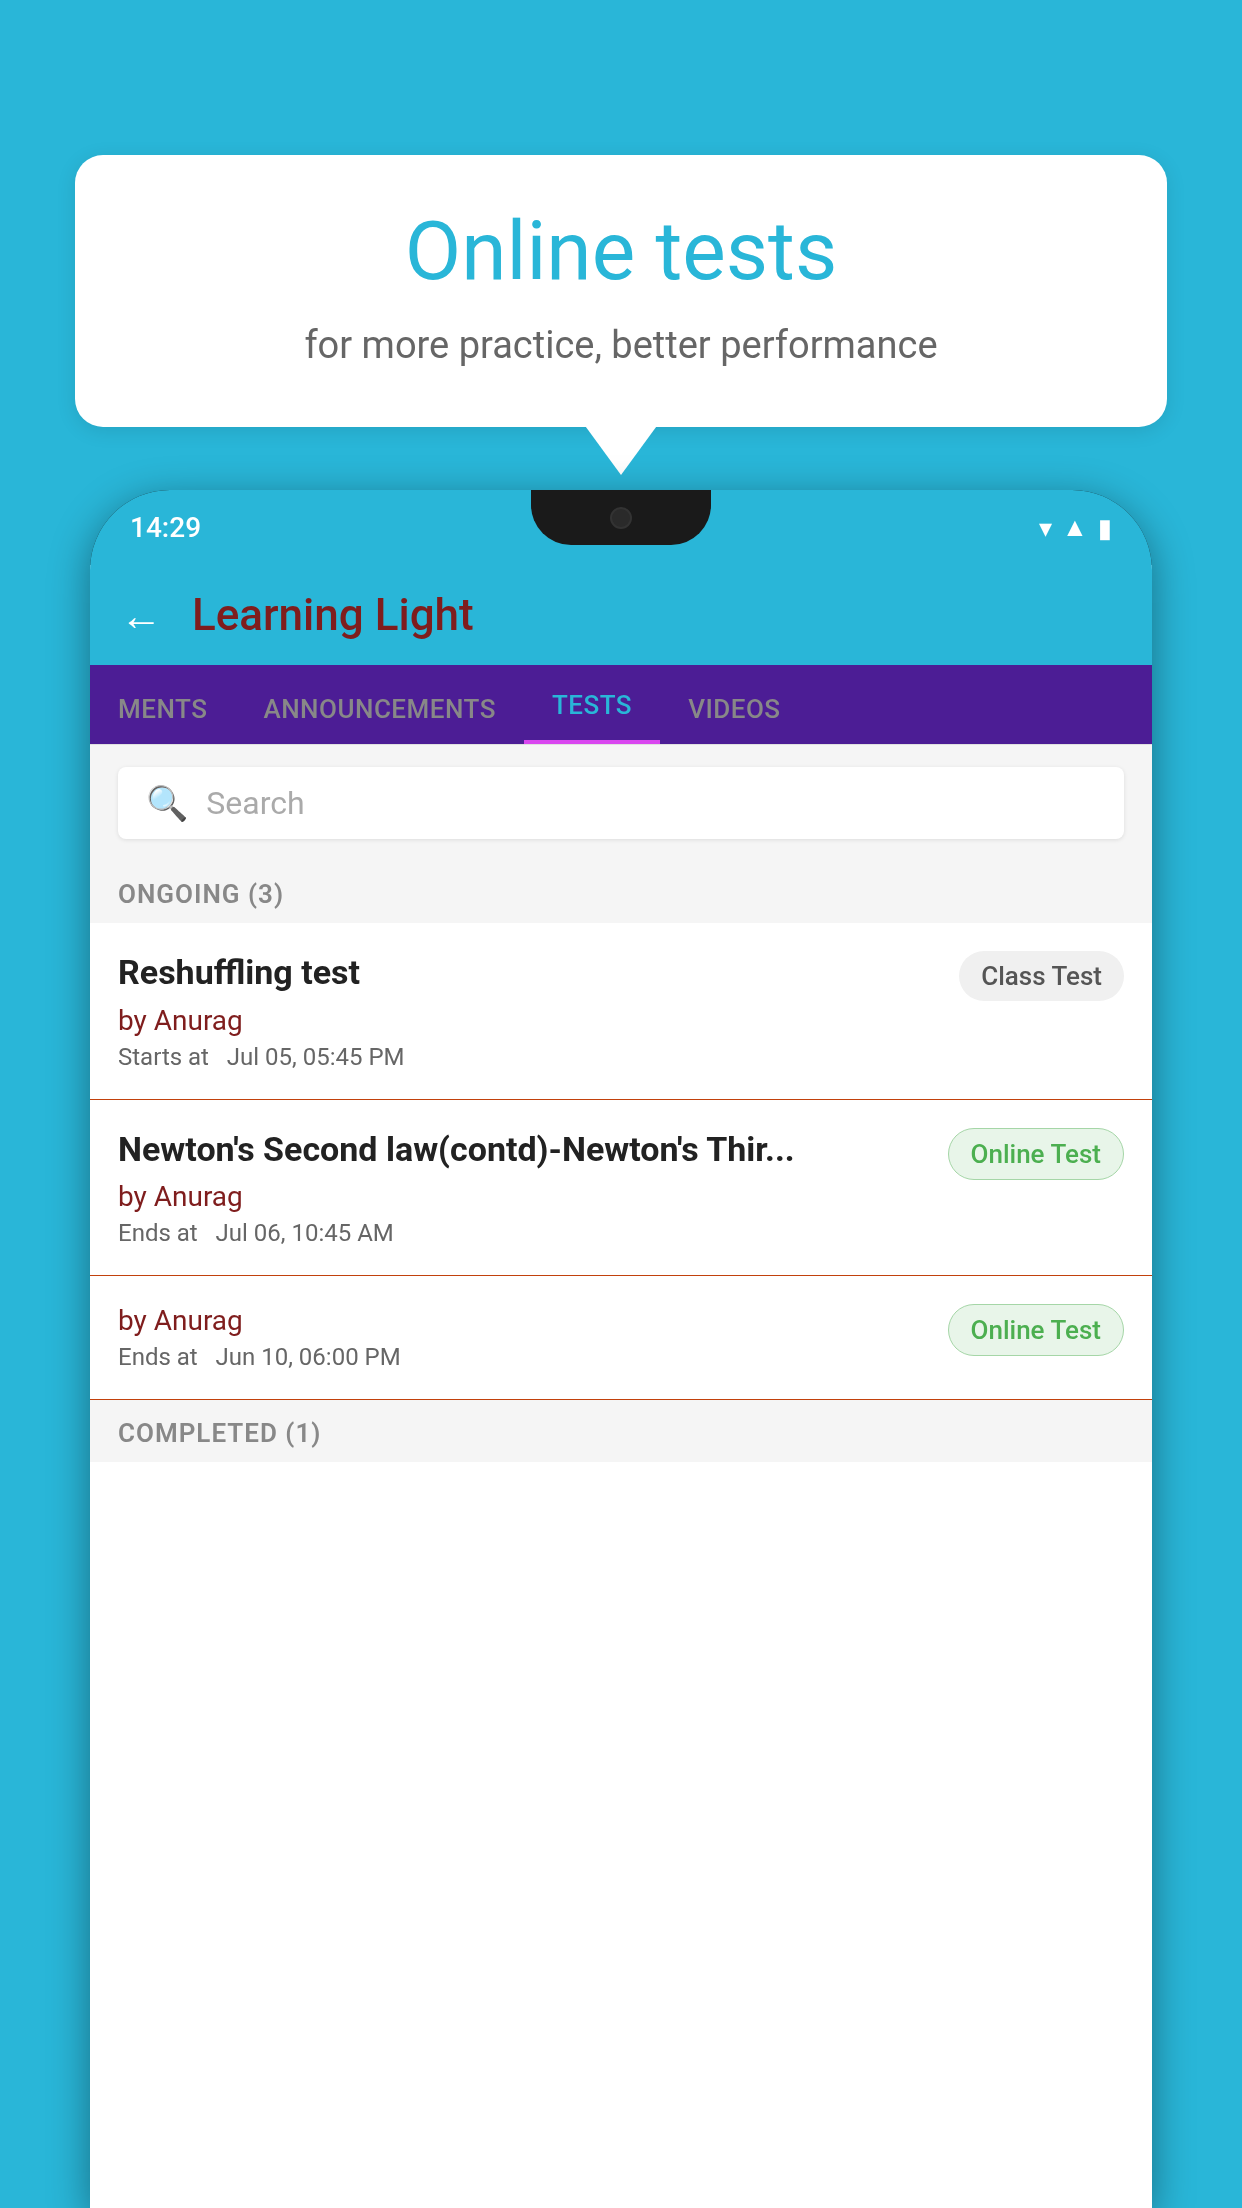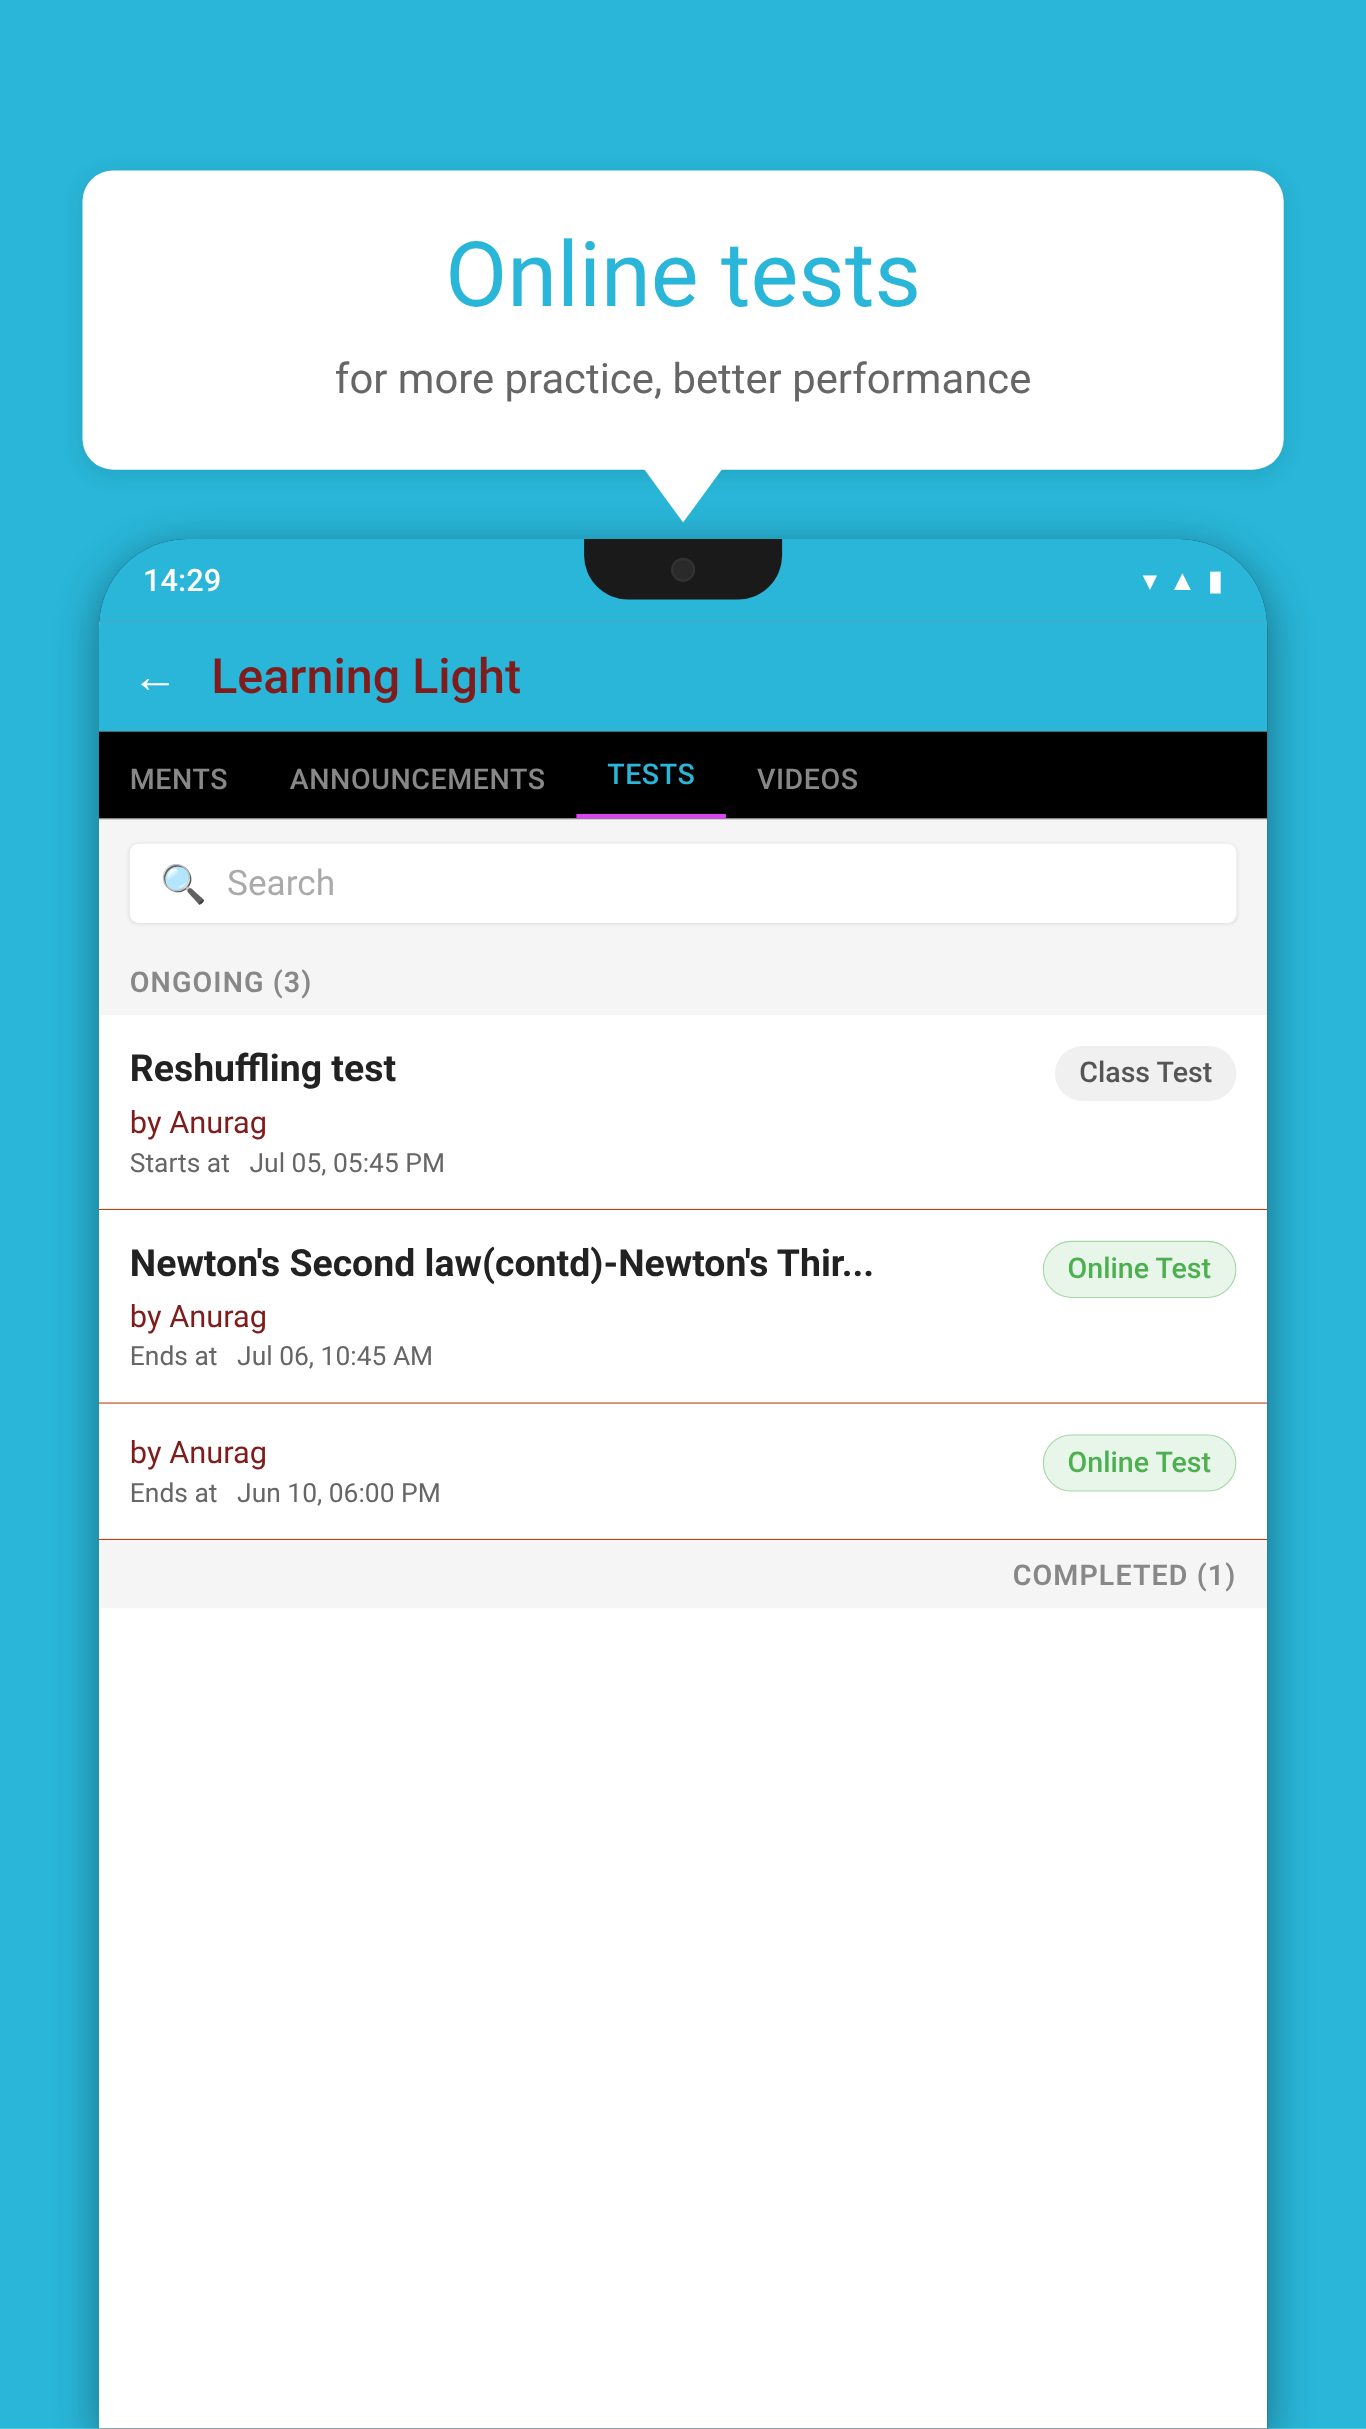--- a/index.html
+++ b/index.html
@@ -134,21 +134,21 @@
     }
     .app-title {
       color: #7f1d1d;
       font-size: 44px;
       font-weight: 500;
     }
 
     
     .tabs-bar {
       display: flex;
-      background: #000000;
+      background: #4c1d95;
       border-bottom: 1px solid #e0e0e0;
       height: 80px;
       align-items: flex-end;
     }
     .tab-item {
       padding: 0 28px 20px 28px;
       font-size: 26px;
       color: #888;
       font-weight: 500;
       letter-spacing: 0.5px;
@@ -250,21 +250,20 @@
 
     
     .completed-section {
       padding: 18px 28px 14px 28px;
       background: #f5f5f5;
       color: #888;
       font-size: 26px;
       font-weight: 600;
       letter-spacing: 1px;
       text-transform: uppercase;
-      text-align: right;
     }
   </style>
 </head>
 <body>
 
 <div class="speech-bubble">
   <div class="bubble-title">Online tests</div>
   <div class="bubble-subtitle">for more practice, better performance</div>
 </div>
 

